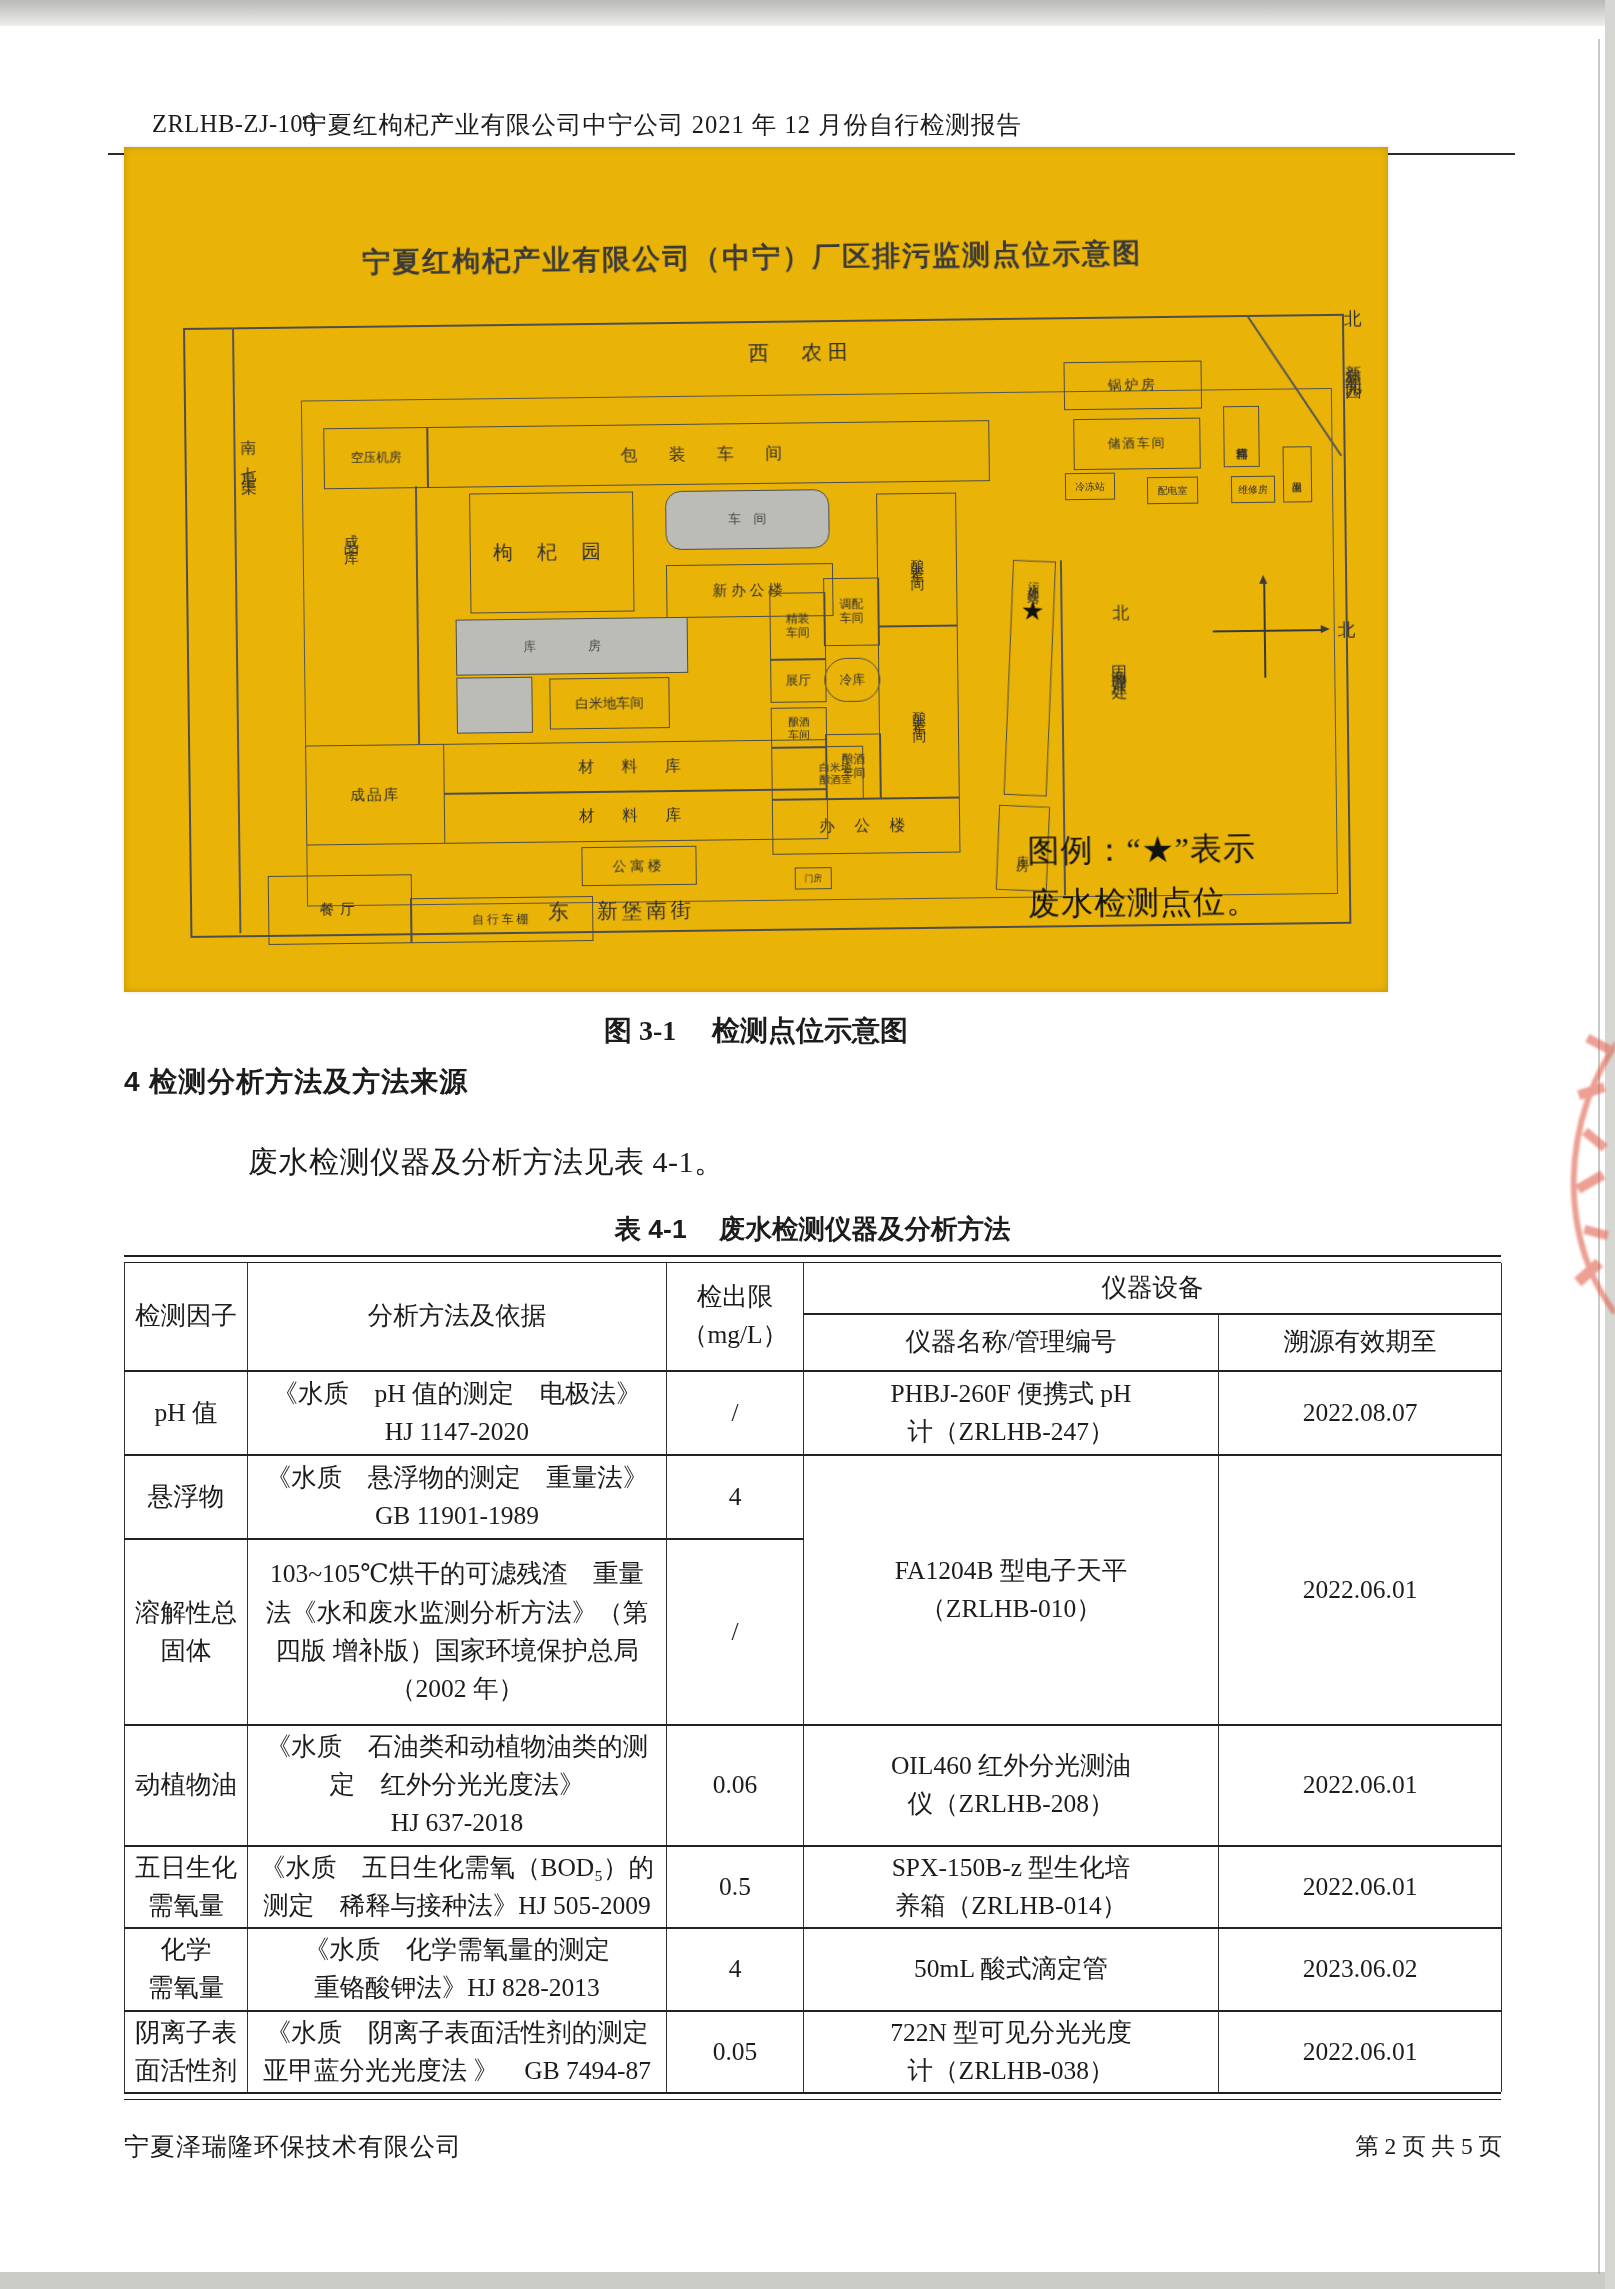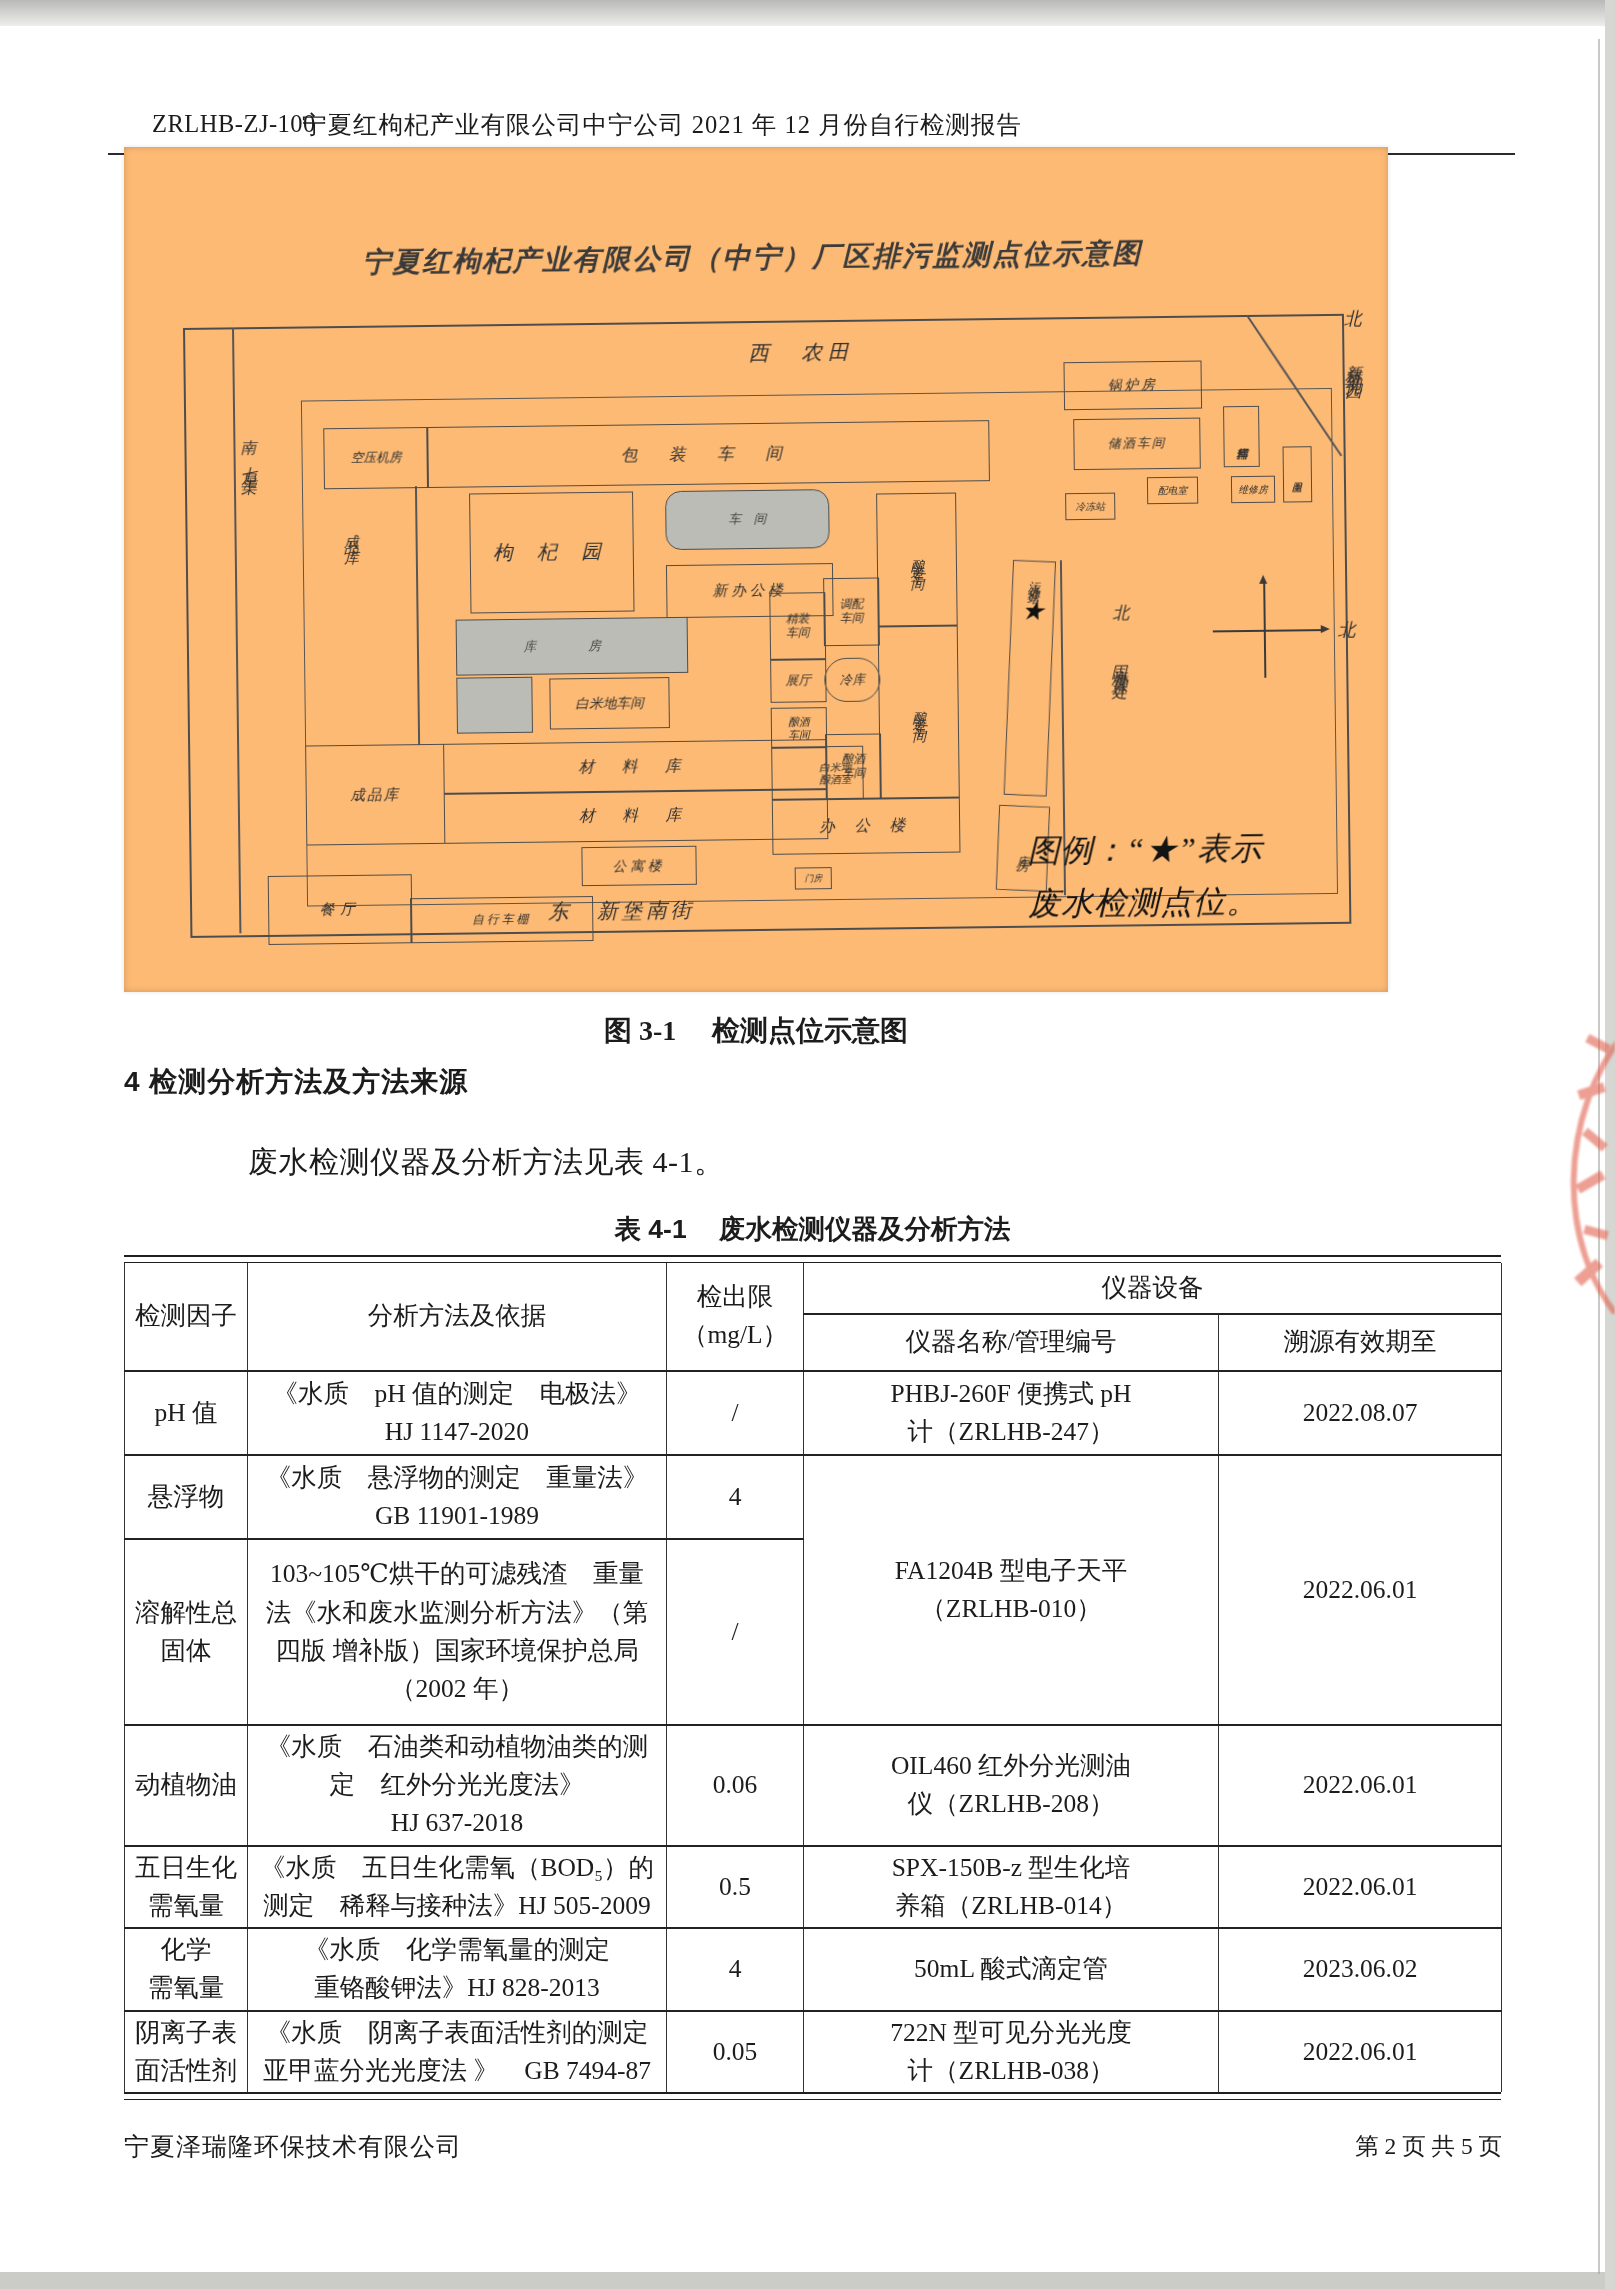--- a/index.html
+++ b/index.html
@@ -11,22 +11,22 @@
   
   .edge-top{left:0;top:0;width:1615px;height:25.5px;background:linear-gradient(#b9b9b7,#eeeeec);}
   .edge-bottom{left:0;top:2272px;width:1615px;height:17.6px;background:#cbcbc7;}
   .edge-right{left:1605px;top:0;width:9.8px;height:2290px;background:#d6d6d2;}
   .edge-line{left:1598px;top:39px;width:2px;height:2235px;background:#9d9d9b;opacity:.55;}
   
   .hdr-code{left:152px;top:110px;font-size:24.5px;letter-spacing:0.5px;}
   .hdr-title{left:302px;top:108px;font-size:24.5px;letter-spacing:1px;}
   .hdr-rule{left:108px;top:153px;width:1407px;height:2.4px;background:#2b2b2b;}
   
-  .map{left:124px;top:147px;width:1264px;height:845px;background:#fdba74;
-       box-shadow:0 0 7.8px rgba(0,0,0,.18) inset,0 0 3.9px rgba(0,0,0,.12);font-style:italic;}
+  .map{left:124px;top:147px;width:1264px;height:845px;background:#eab308;
+       box-shadow:0 0 7.8px rgba(0,0,0,.18) inset,0 0 3.9px rgba(0,0,0,.12);}
   .map-content{position:absolute;left:0;top:0;width:1264px;height:845px;
        transform:rotate(-0.7deg);color:#2e2e2e;filter:blur(0.2px);}
   .map-title{left:0;top:92px;width:1264px;text-align:center;font-size:28px;font-weight:600;
        letter-spacing:2px;color:#3a3a3a;}
   .fence{border:2px solid #4d4d4d;}
   .fence2{border:1.5px solid #565656;}
   .line{background:#565656;}
   .box{border:1.4px solid #4c4c4c;display:flex;align-items:center;justify-content:center;
        text-align:center;line-height:1.15;}
   .shade{background:#bcbcb6;}
@@ -109,21 +109,21 @@
       <div class="abs cmp-rt"></div>
       <div class="abs cmp-n">北</div>
     </div>
 
     <div class="abs box" style="left:201px;top:276px;width:103px;height:59px;font-size:12.7px;">空压机房</div>
     <div class="abs box" style="left:304px;top:276px;width:561px;height:59px;font-size:16.7px;letter-spacing:13.7px;">包 装 车 间</div>
 
     <div class="abs box" style="left:942px;top:219px;width:136px;height:46px;font-size:13.7px;letter-spacing:2.9px;">锅炉房</div>
     <div class="abs box" style="left:951px;top:276px;width:125px;height:49px;font-size:12.7px;letter-spacing:2px;">储酒车间</div>
     <div class="abs box v" style="left:1101px;top:265px;width:36px;height:61px;font-size:11.8px;padding-top:3.9px;box-sizing:border-box;">辅料库</div>
-    <div class="abs box" style="left:942px;top:350px;width:48px;height:24.5px;font-size:9.8px;">冷冻站</div>
+    <div class="abs box" style="left:942px;top:330px;width:48px;height:24.5px;font-size:9.8px;">冷冻站</div>
     <div class="abs box" style="left:1024px;top:335px;width:49px;height:24.5px;font-size:9.8px;">配电室</div>
     <div class="abs box" style="left:1108px;top:335px;width:42px;height:24.5px;font-size:9.8px;">维修房</div>
     <div class="abs box v" style="left:1160px;top:306px;width:26.5px;height:54px;font-size:9.8px;">卫生间</div>
 
     <div class="abs lbl v" style="left:218px;top:370px;font-size:14.7px;letter-spacing:7.8px;">成品库</div>
     <div class="abs box" style="left:346px;top:343px;width:162px;height:118px;font-size:19.6px;letter-spacing:9.8px;">枸 杞 园</div>
     <div class="abs box shade" style="left:542px;top:343px;width:162px;height:57px;font-size:12.7px;border-radius:15.7px;color:#3d3d3d;">车　间</div>
     <div class="abs box" style="left:542px;top:417px;width:165px;height:51px;font-size:14.7px;letter-spacing:3.9px;">新办公楼</div>
     <div class="abs box shade" style="left:331px;top:469px;width:230px;height:54px;font-size:12.7px;color:#4a4a4a;letter-spacing:19.6px;">库　房</div>
     <div class="abs box shade" style="left:331px;top:527px;width:74px;height:54px;"></div>

